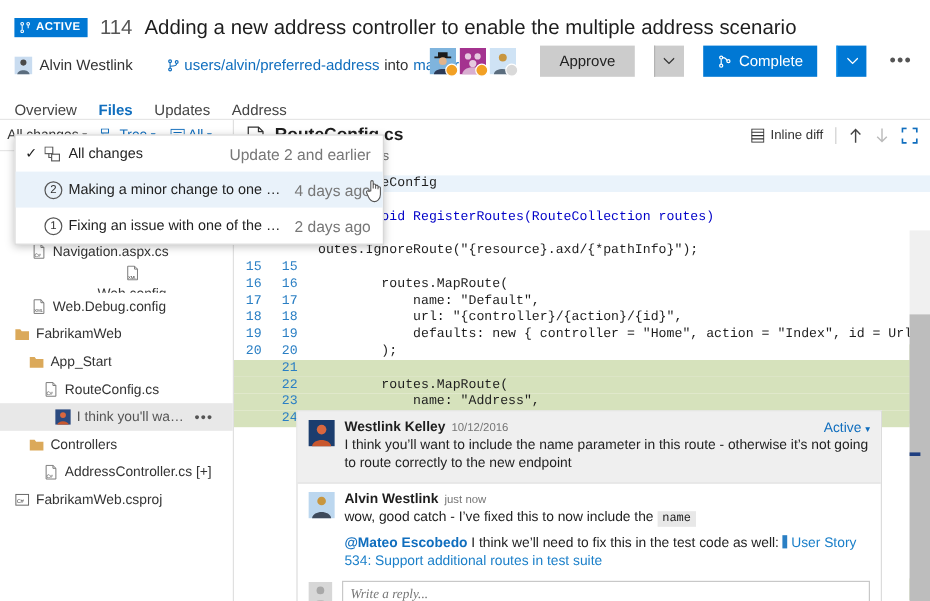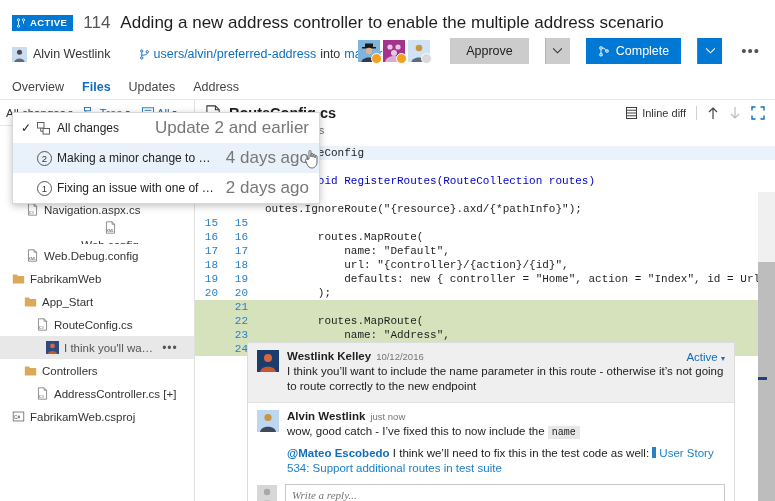--- a/index.html
+++ b/index.html
@@ -56,21 +56,21 @@
   .btn-complete-caret {
     background: #0078d4; border: none; border-left: 1px solid #0a92ef;
     height: 26px; width: 25px; cursor: pointer; color: #fff;
     display:flex; align-items:center; justify-content:center;
   }
   .ellipsis-btn {
     background: transparent; border: none; color: #555; font-size: 15px;
     cursor: pointer; padding: 0 3px; letter-spacing: 1px; line-height: 12px;
   }
 
-  .tabs { display: flex; gap: 18px; margin-top: 6px; height: 25px; align-items: center; }
+  .tabs { display: flex; gap: 18px; margin-top: 6px; height: 25px; align-items: flex-end; }
   .tab { font-size: 12.5px; color: #444; cursor: pointer; }
   .tab.active { color: #106ebe; font-weight: bold; }
 
   .hdr-divider { height:1px; background:#e6e6e6; }
 
   
   .body { display: flex; height: 414px; }
   .sidebar { width: 195px; border-right: 1px solid #e0e0e0; position: relative; background:#fff; }
   .filterbar { display: flex; align-items: center; height: 25px; padding: 0 6px; gap: 12px; font-size: 11.5px; }
   .filter-item { display: flex; align-items: center; gap: 3px; cursor: pointer; color: #333; }
@@ -154,21 +154,21 @@
   }
   .dd-row { display: flex; align-items: center; height: 30px; padding: 0 10px 0 8px; cursor: pointer; font-size: 12px; }
   .dd-row.sel { background: #e9f2fa; }
   .dd-check { width: 16px; flex: 0 0 16px; color: #222; font-size: 12px; }
   .dd-ico { width: 20px; flex: 0 0 20px; display:flex; align-items:center; }
   .dd-num {
     width: 15px; height: 15px; border: 1px solid #555; border-radius: 50%;
     font-size: 9.5px; display: flex; align-items: center; justify-content: center; color: #333;
   }
   .dd-label { flex: 1; color: #222; white-space: nowrap; overflow: hidden; text-overflow: ellipsis; }
-  .dd-meta { color: #777; font-size: 17px; margin-left: 10px; white-space: nowrap; }
+  .dd-meta { color: #777; font-size: 13px; margin-left: 10px; white-space: nowrap; }
 
   .cursor-hand { position: absolute; left: 303px; top: 146px; z-index: 60; pointer-events:none; }
 </style>
 </head>
 <body>
 
 <div id="app">
 
   <div class="pr-header">
     <div class="pr-title-row">

